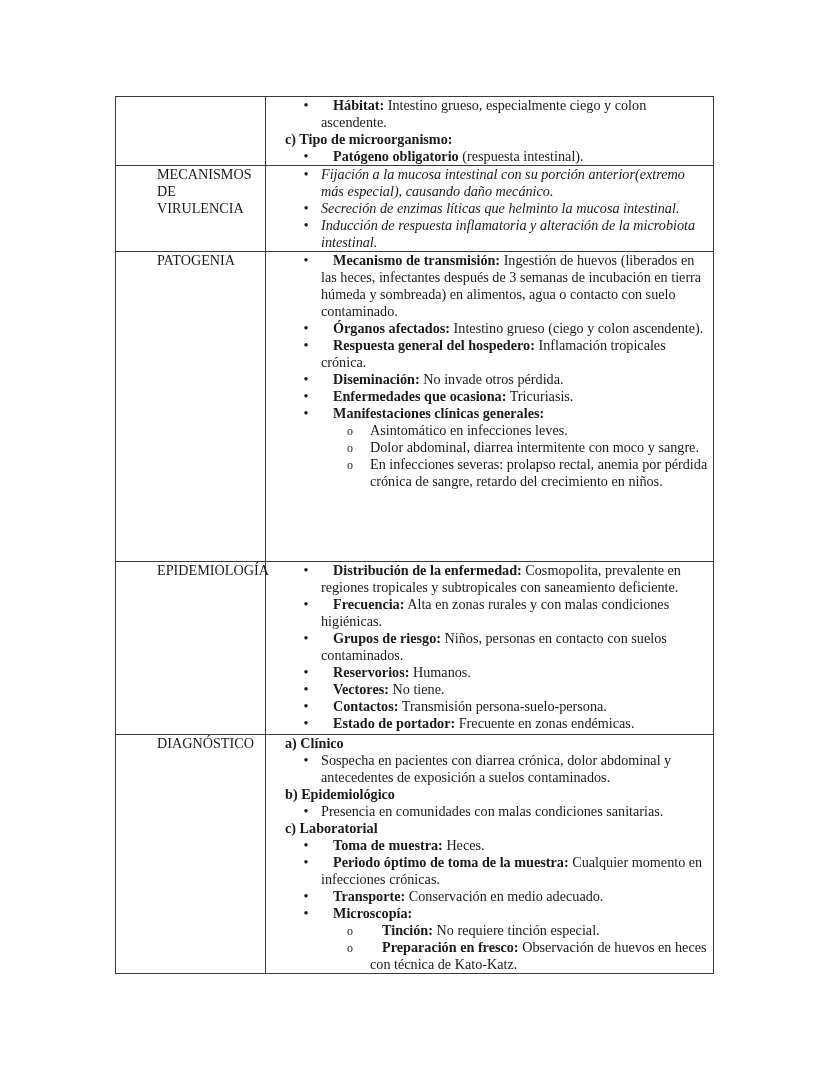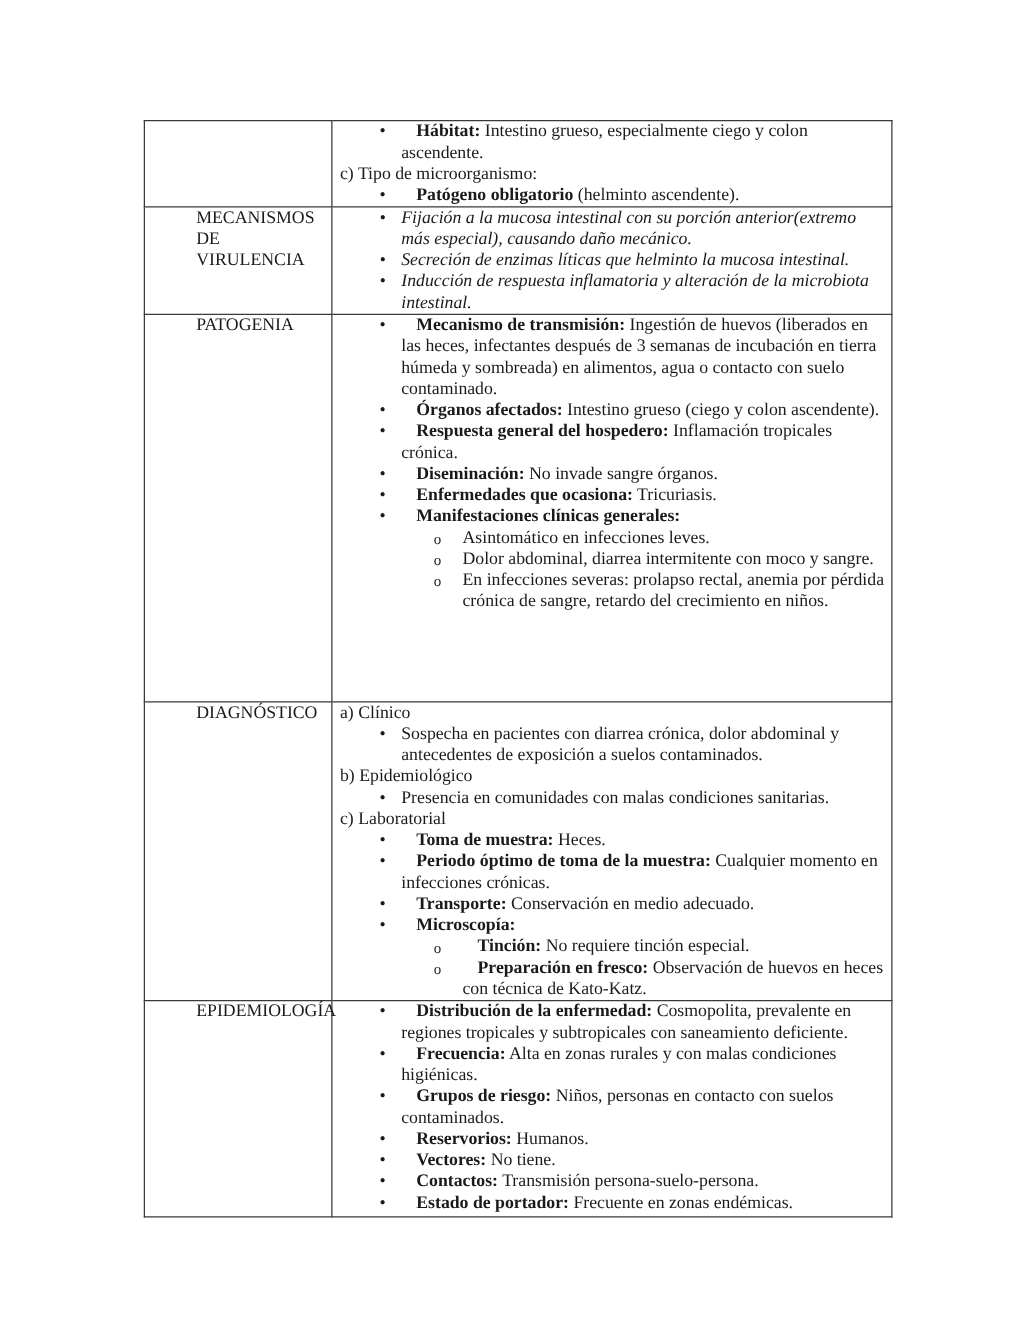--- a/index.html
+++ b/index.html
@@ -69,22 +69,23 @@
       padding-left: 49px;
       margin-left: 0;
     }
     ul.b2 > li > .circ {
       position: absolute;
       left: 26px;
       top: 1px;
       font-size: 12px;
     }
     .sec-head {
-      font-weight: normal;
+      font-weight: bold;
       display: block;
+      margin-left: 13px;
     }
     .it { font-style: italic; }
     b { font-weight: bold; margin-left: 12px; }
   </style>
 </head>
 <body>
 
 <div class="page">
   <table class="doc">
     <colgroup>
@@ -99,21 +100,21 @@
         <ul class="b1">
           <li>
             <span class="dot">•</span>
             <b>Hábitat:</b><span> Intestino grueso, especialmente ciego y colon ascendente.</span>
           </li>
         </ul>
         <span class="sec-head">c) Tipo de microorganismo:</span>
         <ul class="b1">
           <li>
             <span class="dot">•</span>
-            <b>Patógeno obligatorio</b><span> (helminto ascendente).</span>
+            <b>Patógeno obligatorio</b><span> (respuesta intestinal).</span>
           </li>
         </ul>
       </td>
     </tr>
 
     <tr style="height:86px">
       <td class="label">
         <span class="lbl-line">MECANISMOS DE</span>
         <span class="lbl-line">VIRULENCIA</span>
       </td>
@@ -128,29 +129,46 @@
 
     <tr style="height:310px">
       <td class="label">
         <span class="lbl-line">PATOGENIA</span>
       </td>
       <td class="content">
         <ul class="b1">
           <li><span class="dot">•</span><b>Mecanismo de transmisión:</b><span> Ingestión de huevos (liberados en las heces, infectantes después de 3 semanas de incubación en tierra húmeda y sombreada) en alimentos, agua o contacto con suelo contaminado.</span></li>
           <li><span class="dot">•</span><b>Órganos afectados:</b><span> Intestino grueso (ciego y colon ascendente).</span></li>
           <li><span class="dot">•</span><b>Respuesta general del hospedero:</b><span> Inflamación tropicales crónica.</span></li>
-          <li><span class="dot">•</span><b>Diseminación:</b><span> No invade sangre órganos.</span></li>
+          <li><span class="dot">•</span><b>Diseminación:</b><span> No invade otros pérdida.</span></li>
           <li><span class="dot">•</span><b>Enfermedades que ocasiona:</b><span> Tricuriasis.</span></li>
           <li><span class="dot">•</span><b>Manifestaciones clínicas generales:</b><span></span>
             <ul class="b2">
               <li><span class="circ">o</span><span>Asintomático en infecciones leves.</span></li>
               <li><span class="circ">o</span><span>Dolor abdominal, diarrea intermitente con moco y sangre.</span></li>
               <li><span class="circ">o</span><span>En infecciones severas: prolapso rectal, anemia por pérdida crónica de sangre, retardo del crecimiento en niños.</span></li>
             </ul>
           </li>
+        </ul>
+      </td>
+    </tr>
+
+    <tr style="height:173px">
+      <td class="label">
+        <span class="lbl-line">EPIDEMIOLOGÍA</span>
+      </td>
+      <td class="content">
+        <ul class="b1">
+          <li><span class="dot">•</span><b>Distribución de la enfermedad:</b><span> Cosmopolita, prevalente en regiones tropicales y subtropicales con saneamiento deficiente.</span></li>
+          <li><span class="dot">•</span><b>Frecuencia:</b><span> Alta en zonas rurales y con malas condiciones higiénicas.</span></li>
+          <li><span class="dot">•</span><b>Grupos de riesgo:</b><span> Niños, personas en contacto con suelos contaminados.</span></li>
+          <li><span class="dot">•</span><b>Reservorios:</b><span> Humanos.</span></li>
+          <li><span class="dot">•</span><b>Vectores:</b><span> No tiene.</span></li>
+          <li><span class="dot">•</span><b>Contactos:</b><span> Transmisión persona-suelo-persona.</span></li>
+          <li><span class="dot">•</span><b>Estado de portador:</b><span> Frecuente en zonas endémicas.</span></li>
         </ul>
       </td>
     </tr>
 
     <tr style="height:239px">
       <td class="label">
         <span class="lbl-line">DIAGNÓSTICO</span>
       </td>
       <td class="content">
         <span class="sec-head">a) Clínico</span>
@@ -168,32 +186,15 @@
           <li><span class="dot">•</span><b>Transporte:</b><span> Conservación en medio adecuado.</span></li>
           <li><span class="dot">•</span><b>Microscopía:</b><span></span>
             <ul class="b2">
               <li><span class="circ">o</span><b>Tinción:</b><span> No requiere tinción especial.</span></li>
               <li><span class="circ">o</span><b>Preparación en fresco:</b><span> Observación de huevos en heces con técnica de Kato-Katz.</span></li>
             </ul>
           </li>
         </ul>
       </td>
     </tr>
-
-    <tr style="height:173px">
-      <td class="label">
-        <span class="lbl-line">EPIDEMIOLOGÍA</span>
-      </td>
-      <td class="content">
-        <ul class="b1">
-          <li><span class="dot">•</span><b>Distribución de la enfermedad:</b><span> Cosmopolita, prevalente en regiones tropicales y subtropicales con saneamiento deficiente.</span></li>
-          <li><span class="dot">•</span><b>Frecuencia:</b><span> Alta en zonas rurales y con malas condiciones higiénicas.</span></li>
-          <li><span class="dot">•</span><b>Grupos de riesgo:</b><span> Niños, personas en contacto con suelos contaminados.</span></li>
-          <li><span class="dot">•</span><b>Reservorios:</b><span> Humanos.</span></li>
-          <li><span class="dot">•</span><b>Vectores:</b><span> No tiene.</span></li>
-          <li><span class="dot">•</span><b>Contactos:</b><span> Transmisión persona-suelo-persona.</span></li>
-          <li><span class="dot">•</span><b>Estado de portador:</b><span> Frecuente en zonas endémicas.</span></li>
-        </ul>
-      </td>
-    </tr>
   </tbody>
     </table>
 </div>
 
 </body></html>

